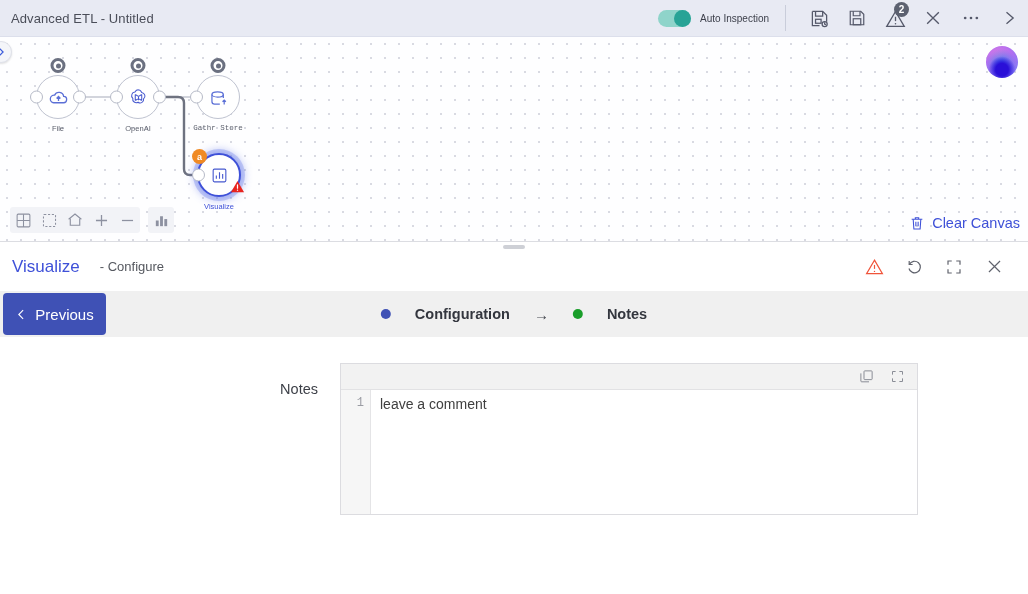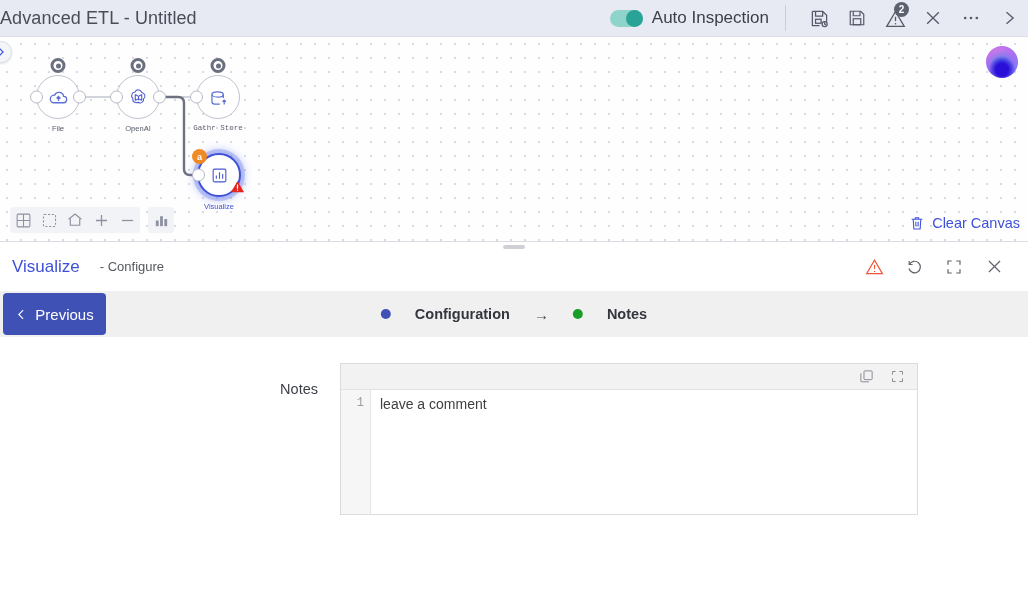--- a/index.html
+++ b/index.html
@@ -13,38 +13,39 @@
 
   
   .topbar {
     position: absolute; top: 0; left: 0;
     width: 1028px; height: 37px;
     background: #e8eaf3;
     display: flex; align-items: center;
     border-bottom: 1px solid #dcdfeb;
   }
   .app-title {
-    font-size: 18px;
+    margin-left: 11px;
+    font-size: 13px;
     color: #4a4d58;
     letter-spacing: .1px;
   }
   .topbar-right {
     margin-left: auto; display: flex; align-items: center; height: 100%;
   }
   .toggle {
     width: 33px; height: 17px; border-radius: 9px;
     background: #8fd4ca; position: relative; cursor: pointer;
   }
   .toggle .knob {
     position: absolute; right: 0; top: 0;
     width: 17px; height: 17px; border-radius: 50%;
     background: #28a396;
   }
   .auto-label {
-    margin-left: 9px; font-size: 17px; color: #3c3f4a;
+    margin-left: 9px; font-size: 10px; color: #3c3f4a;
   }
   .tb-divider {
     width: 1px; height: 26px; background: #c9cdda; margin: 0 14px 0 16px;
   }
   .tb-icon {
     width: 38px; height: 37px;
     display: flex; align-items: center; justify-content: center;
     cursor: pointer; position: relative;
     color: #55596a;
   }

